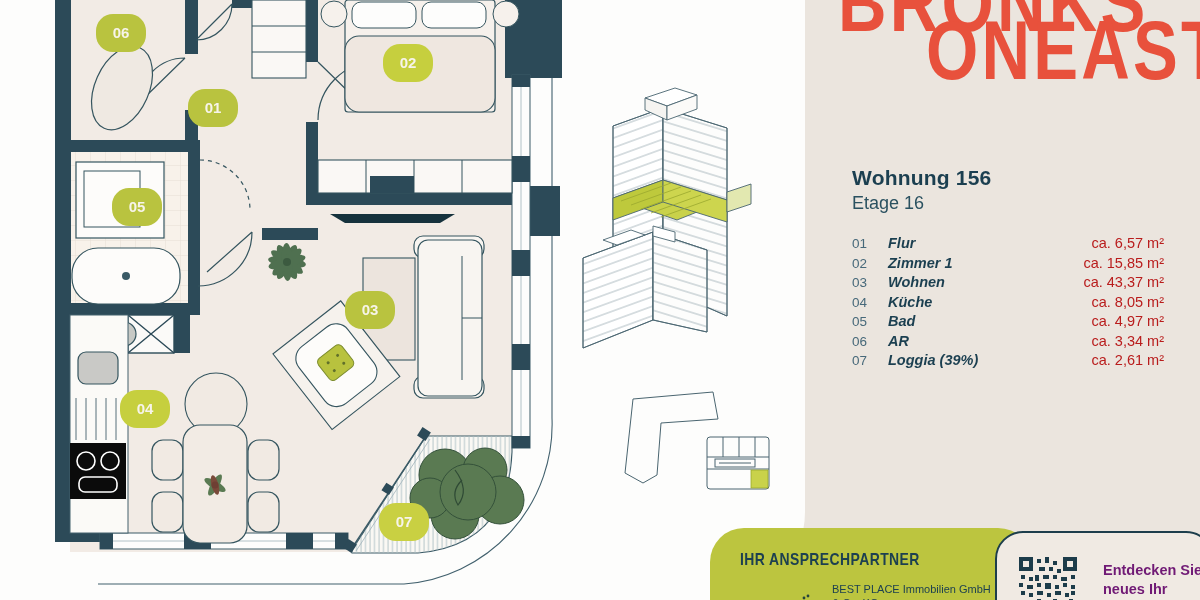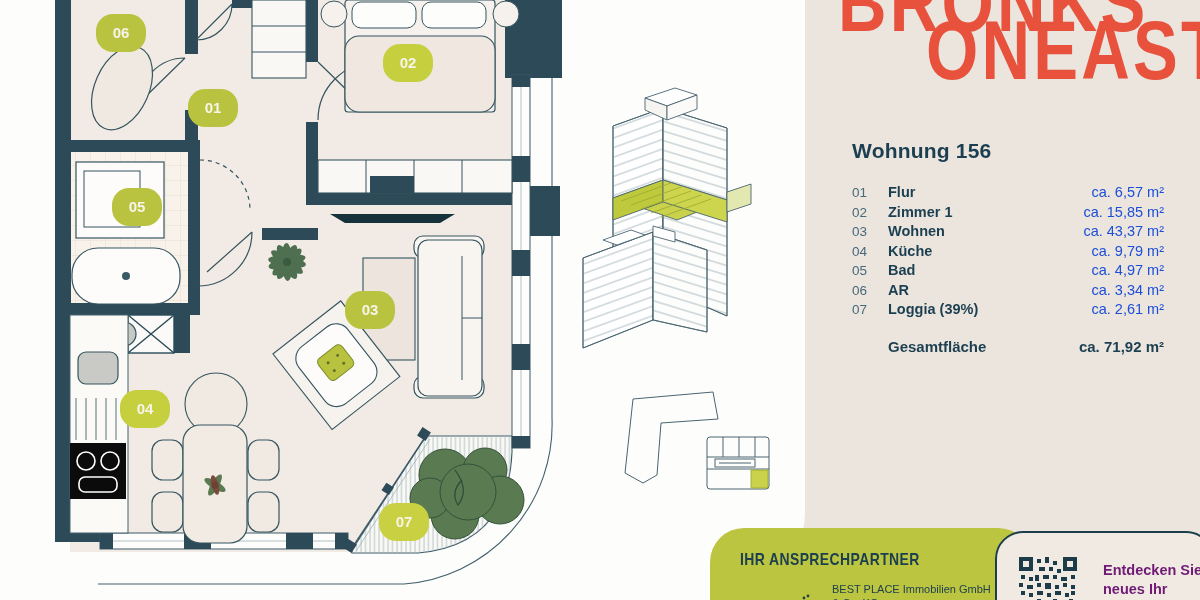--- a/index.html
+++ b/index.html
@@ -12,28 +12,28 @@
   .white-panel{
     position:absolute;left:0;top:0;width:805px;height:600px;
     background:#fdfdfc;border-bottom-right-radius:88px;
   }
   #plan-svg{position:absolute;left:0;top:0;}
   
   .logo{position:absolute;color:#e8513c;font-weight:800;white-space:nowrap;}
   .logo span{display:inline-block;transform:scaleX(.8);transform-origin:left;letter-spacing:4px;}
   .logo-1{left:838px;top:-46px;font-size:84px;}
   .logo-2{left:926px;top:2px;font-size:84px;}
-  .info{position:absolute;left:852px;top:139px;width:312px;}
+  .info{position:absolute;left:852px;top:166px;width:312px;}
   .info-title{font-size:21px;font-weight:800;letter-spacing:.2px;}
   .info-sub{font-size:18px;color:#2a5160;margin-top:3px;}
   .room-list{margin-top:20px;}
   .room-row{display:flex;align-items:baseline;line-height:19.5px;font-size:14.5px;}
   .room-num{width:36px;color:#47697a;font-size:13.5px;}
-  .room-name{font-weight:700;}
-  .room-area{margin-left:auto;color:#1d4ed8;}
+  .room-name{font-weight:700;font-style:italic;}
+  .room-area{margin-left:auto;color:#b91c1c;}
   .total-row{display:flex;margin-top:18px;font-size:15px;font-weight:800;}
   .total-label{margin-left:36px;}
   .total-value{margin-left:auto;}
   .building-wrap{position:absolute;left:575px;top:80px;}
   .keyplan-wrap{position:absolute;left:615px;top:385px;}
   
   .contact-card{
     position:absolute;left:710px;top:528px;width:322px;height:110px;
     background:#bcc53f;border-radius:34px;z-index:5;
   }
@@ -276,60 +276,57 @@
         <text x="404" y="527" fill="#f7f4ea">07</text>
       </g>
   </g>
 </svg>
 
 <div class="logo logo-1"><span>BRONKS</span></div>
 <div class="logo logo-2"><span>ONEAST</span></div>
 
 <div class="info">
   <div class="info-title">Wohnung 156</div>
+  <div class="info-sub">Etage 16</div>
   <div class="room-list">
     <div class="room-row">
         <span class="room-num">01</span>
         <span class="room-name">Flur</span>
         <span class="room-area">ca. 6,57 m²</span>
       </div>
     <div class="room-row">
         <span class="room-num">02</span>
         <span class="room-name">Zimmer 1</span>
         <span class="room-area">ca. 15,85 m²</span>
       </div>
     <div class="room-row">
         <span class="room-num">03</span>
         <span class="room-name">Wohnen</span>
         <span class="room-area">ca. 43,37 m²</span>
       </div>
     <div class="room-row">
         <span class="room-num">04</span>
         <span class="room-name">Küche</span>
-        <span class="room-area">ca. 9,79 m²</span>
+        <span class="room-area">ca. 8,05 m²</span>
       </div>
     <div class="room-row">
         <span class="room-num">05</span>
         <span class="room-name">Bad</span>
         <span class="room-area">ca. 4,97 m²</span>
       </div>
     <div class="room-row">
         <span class="room-num">06</span>
         <span class="room-name">AR</span>
         <span class="room-area">ca. 3,34 m²</span>
       </div>
     <div class="room-row">
         <span class="room-num">07</span>
         <span class="room-name">Loggia (39%)</span>
         <span class="room-area">ca. 2,61 m²</span>
       </div>
-  </div>
-  <div class="total-row">
-    <span class="total-label">Gesamtfläche</span>
-    <span class="total-value">ca. 71,92 m²</span>
   </div>
 </div>
 
 <div class="building-wrap">
 <svg width="195" height="285" viewBox="0 0 195 285">
   <defs>
     <pattern id="hl" width="10" height="9.6" patternUnits="userSpaceOnUse" patternTransform="skewY(-20)">
       <path d="M0,4.8 H10" stroke="#7d939d" stroke-width="0.6"></path>
     </pattern>
     <pattern id="hr" width="10" height="9.6" patternUnits="userSpaceOnUse" patternTransform="skewY(17)">

